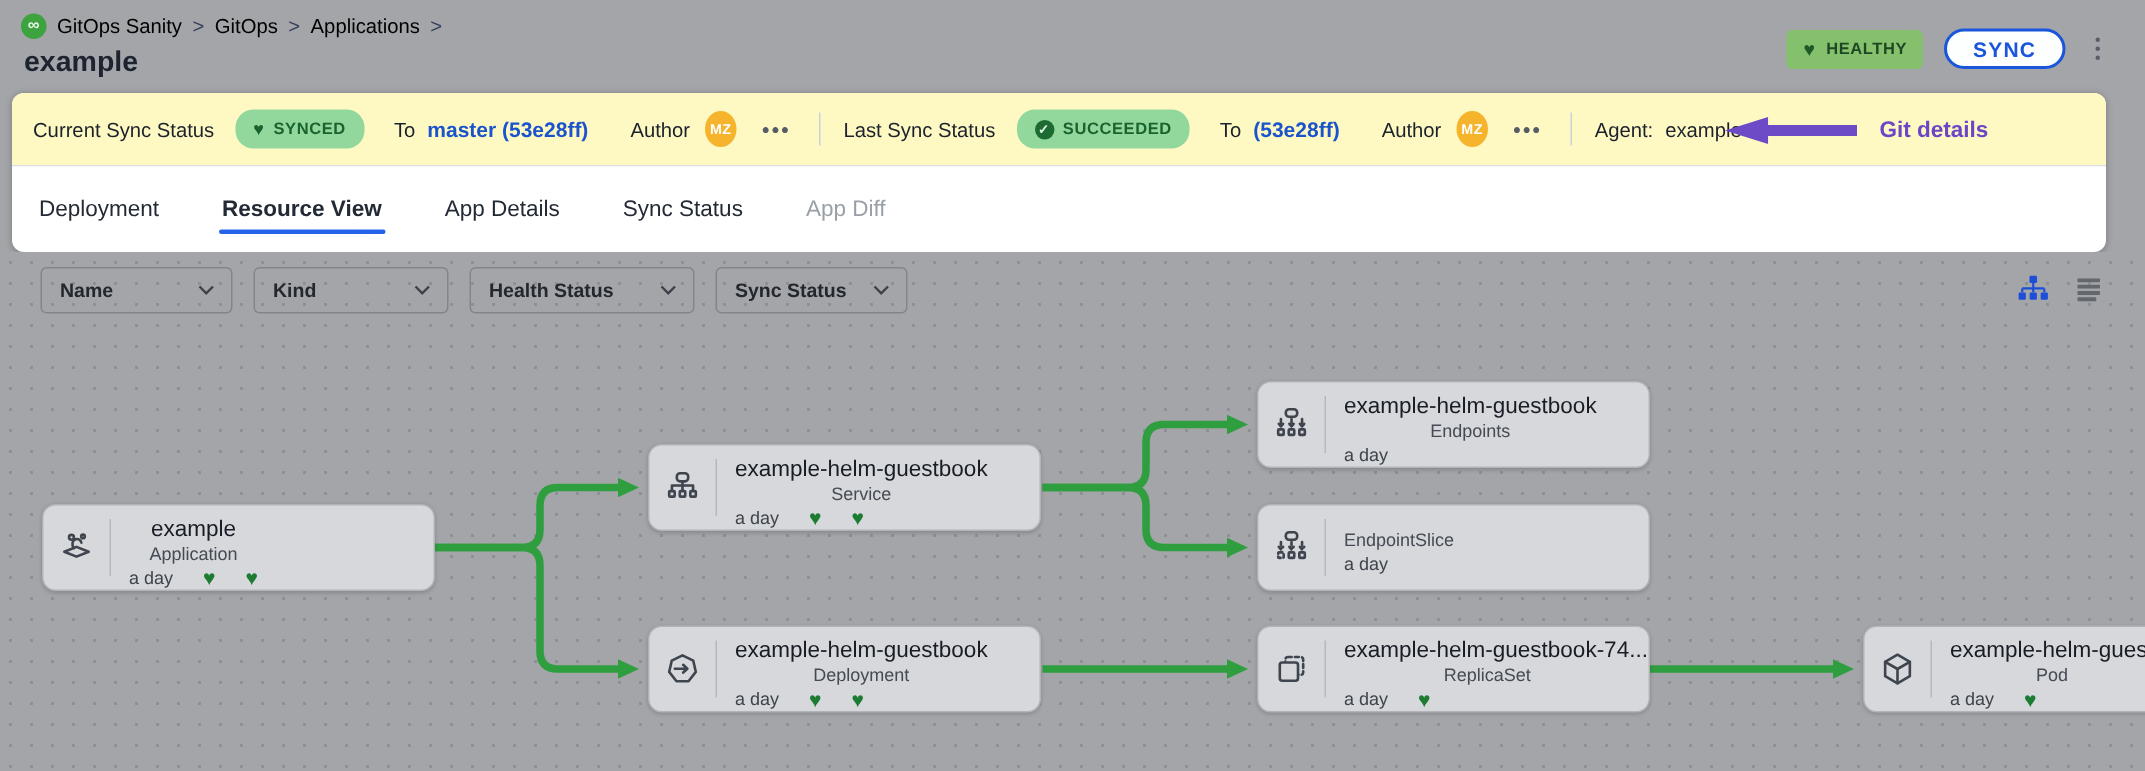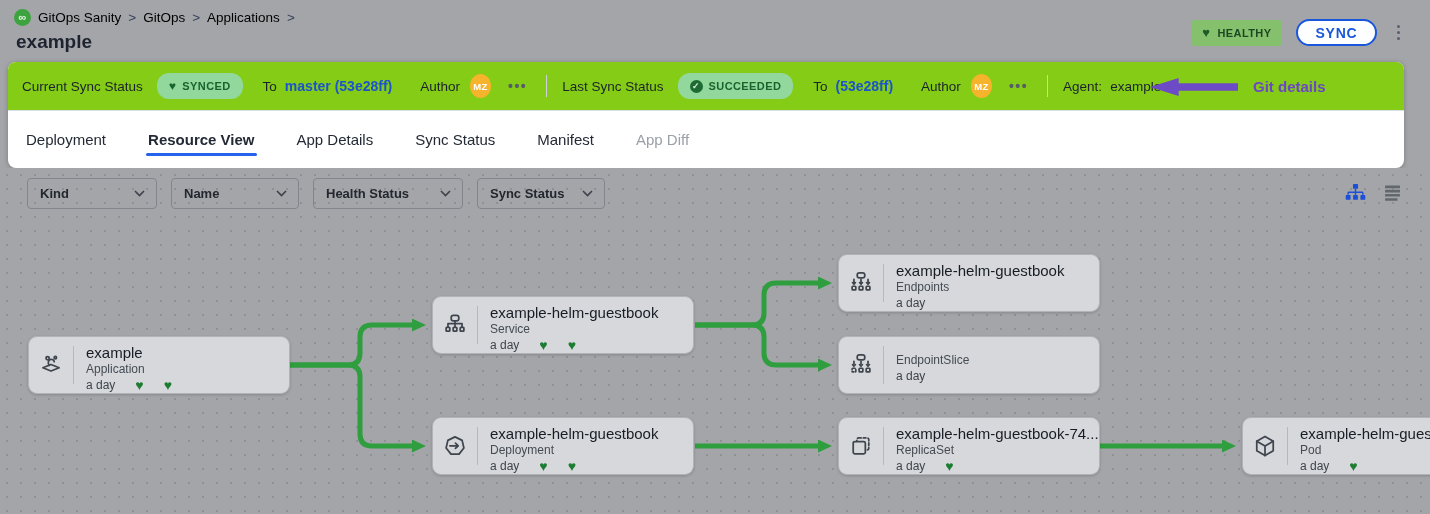--- a/index.html
+++ b/index.html
@@ -15,21 +15,21 @@
   .page-title { position: absolute; left: 16px; top: 31px; font-size: 19px; font-weight: 700; color: #1d2430; }
   .top-right { position: absolute; right: 24px; top: 19px; display: flex; align-items: center; gap: 14px; }
   .health-badge { display: flex; align-items: center; gap: 7px; background: #85c16c; color: #1d4722; font-size: 11px; font-weight: 700; letter-spacing: 0.4px; border-radius: 4px; height: 26px; padding: 0 11px; }
   .health-badge .hb-heart { font-size: 13px; color: #1d5a25; }
   .sync-btn { height: 27px; padding: 0 17px; border: 2px solid #1a56db; border-radius: 14px; background: #fdfefe; color: #1a56db; font-size: 14px; font-weight: 700; letter-spacing: 0.8px; display: flex; align-items: center; cursor: pointer; }
   .kebab { display: flex; flex-direction: column; gap: 2.5px; padding: 4px 6px; cursor: pointer; }
   .kebab i { width: 3.5px; height: 3.5px; border-radius: 50%; background: #585f6a; }
 
   
   .panel { position: absolute; left: 8px; top: 62px; width: 1396px; height: 106px; background: #ffffff; border-radius: 8px; box-shadow: 0 1px 5px rgba(0,0,0,0.25); }
-  .status-row { position: relative; display: flex; align-items: center; height: 49px; padding: 0 14px; background: #84cc16; border-bottom: 1px solid #dadde3; border-radius: 8px 8px 0 0; font-size: 13.5px; color: #1c222c; white-space: nowrap; }
+  .status-row { position: relative; display: flex; align-items: center; height: 49px; padding: 0 14px; background: #fef9c3; border-bottom: 1px solid #dadde3; border-radius: 8px 8px 0 0; font-size: 13.5px; color: #1c222c; white-space: nowrap; }
   .s-label { margin-right: 14px; }
   .badge { display: flex; align-items: center; gap: 6px; height: 26px; border-radius: 12px; padding: 0 12px; background: #92d89d; color: #19632e; font-size: 11px; font-weight: 700; letter-spacing: 0.4px; margin-right: 20px; }
   .badge .b-heart { font-size: 12px; }
   .check-circle { width: 13px; height: 13px; border-radius: 50%; background: #1d6b33; color: #d9f2dd; font-size: 9px; display: flex; align-items: center; justify-content: center; }
   .to-label { margin-right: 8px; }
   .git-ref { color: #1b53cd; font-size: 14px; font-weight: 700; margin-right: 28px; cursor: pointer; }
   .author-label { margin-right: 10px; }
   .avatar { width: 21px; height: 24px; border-radius: 50%; background: #f6b42c; color: #ffffff; font-size: 9.5px; font-weight: 700; display: flex; align-items: center; justify-content: center; margin-right: 17px; letter-spacing: 0.3px; }
   .more-dots { color: #565d66; font-size: 14px; font-weight: 700; letter-spacing: 1.5px; margin-right: 19px; cursor: pointer; }
   .v-div { width: 1px; height: 22px; background: #ccd1d8; margin-right: 15px; }
@@ -49,21 +49,21 @@
   .canvas { position: absolute; left: 0; top: 168px; width: 1430px; height: 346px; background: #a3a5a9;
     background-image: radial-gradient(circle, #8d9094 1.1px, transparent 1.2px); background-size: 14px 14px; }
   .filter-bar { position: absolute; left: 27px; top: 10px; display: flex; gap: 14px; }
   .dd { height: 31px; border: 1px solid #82868c; border-radius: 4px; display: flex; align-items: center; justify-content: space-between; padding: 0 11px 0 12px; font-size: 13px; font-weight: 700; color: #23272e; cursor: pointer; }
   .dd-name { width: 128px; } .dd-kind { width: 130px; } .dd-health { width: 150px; } .dd-sync { width: 128px; }
   .view-toggle { position: absolute; right: 28px; top: 15px; display: flex; align-items: center; gap: 17px; }
   .vt-btn { cursor: pointer; display: flex; }
 
   
   .edges { position: absolute; left: 0; top: 0; width: 1430px; height: 346px; }
-  .node { position: absolute; width: 262px; height: 58px; background: #d6d8db; border: 1px solid #b1b3b7; border-radius: 9px; display: flex; box-shadow: 0 1px 3px rgba(0,0,0,0.18); cursor: pointer; }
+  .node { position: absolute; width: 262px; height: 58px; background: #d6d8db; border: 1px solid #b1b3b7; border-radius: 9px; display: flex; box-shadow: 0 1px 3px rgba(0,0,0,0.18); cursor: pointer; text-align: center; }
   .icon-cell { width: 45px; margin: 9px 0; border-right: 1px solid #b6b8bb; display: flex; align-items: center; justify-content: center; flex-shrink: 0; }
   .node-body { padding: 6px 12px 0 12px; display: flex; flex-direction: column; justify-content: center; overflow: hidden; }
   .node-title { font-size: 15px; color: #181d25; line-height: 18px; white-space: nowrap; }
   .node-kind { font-size: 12px; color: #454b54; line-height: 15px; }
   .node-meta { display: flex; align-items: center; gap: 20px; font-size: 12px; color: #3e444c; line-height: 16px; }
   .heart { color: #1c7c31; font-size: 14px; line-height: 14px; }
   .n0 { left: 28px;   top: 168px; }
   .n1 { left: 432px;  top: 128px; }
   .n2 { left: 432px;  top: 249px; }
   .n3 { left: 838px;  top: 86px;  }
@@ -136,21 +136,20 @@
         </svg>
         <span class="anno-text">Git details</span>
       </span>
     </div>
 
     <div class="tabs-row">
       <span class="tab">Deployment</span>
       <span class="tab active">Resource View</span>
       <span class="tab">App Details</span>
       <span class="tab">Sync Status</span>
-      <span class="tab">Manifest</span>
       <span class="tab muted">App Diff</span>
 
     </div>
   </div>
 
   <div class="canvas">
 
     <svg class="edges" viewBox="0 0 1430 346">
       <defs>
         <marker id="ah" markerUnits="userSpaceOnUse" markerWidth="15" markerHeight="13" refX="2" refY="6.5" orient="auto">
@@ -161,28 +160,28 @@
         <path d="M290 197 H348 Q360 197 360 185 V169 Q360 157 372 157 H414" marker-end="url(#ah)"></path>
         <path d="M290 197 H348 Q360 197 360 209 V266 Q360 278 372 278 H414" marker-end="url(#ah)"></path>
         <path d="M695 157 H752 Q764 157 764 145 V127 Q764 115 776 115 H820" marker-end="url(#ah)"></path>
         <path d="M695 157 H752 Q764 157 764 169 V185 Q764 197 776 197 H820" marker-end="url(#ah)"></path>
         <path d="M695 278 H820" marker-end="url(#ah)"></path>
         <path d="M1100 278 H1224" marker-end="url(#ah)"></path>
       </g>
     </svg>
 
     <div class="filter-bar">
-      <div class="dd dd-kind">
-        <span>Kind</span>
+      <div class="dd dd-name">
+        <span>Name</span>
         <svg width="11" height="7" viewBox="0 0 11 7">
             <path d="M1 1 L5.5 5.5 L10 1" stroke="#3c4149" stroke-width="1.6" fill="none"></path>
           </svg>
       </div>
-      <div class="dd dd-name">
-        <span>Name</span>
+      <div class="dd dd-kind">
+        <span>Kind</span>
         <svg width="11" height="7" viewBox="0 0 11 7">
             <path d="M1 1 L5.5 5.5 L10 1" stroke="#3c4149" stroke-width="1.6" fill="none"></path>
           </svg>
       </div>
       <div class="dd dd-health">
         <span>Health Status</span>
         <svg width="11" height="7" viewBox="0 0 11 7">
             <path d="M1 1 L5.5 5.5 L10 1" stroke="#3c4149" stroke-width="1.6" fill="none"></path>
           </svg>
       </div>

